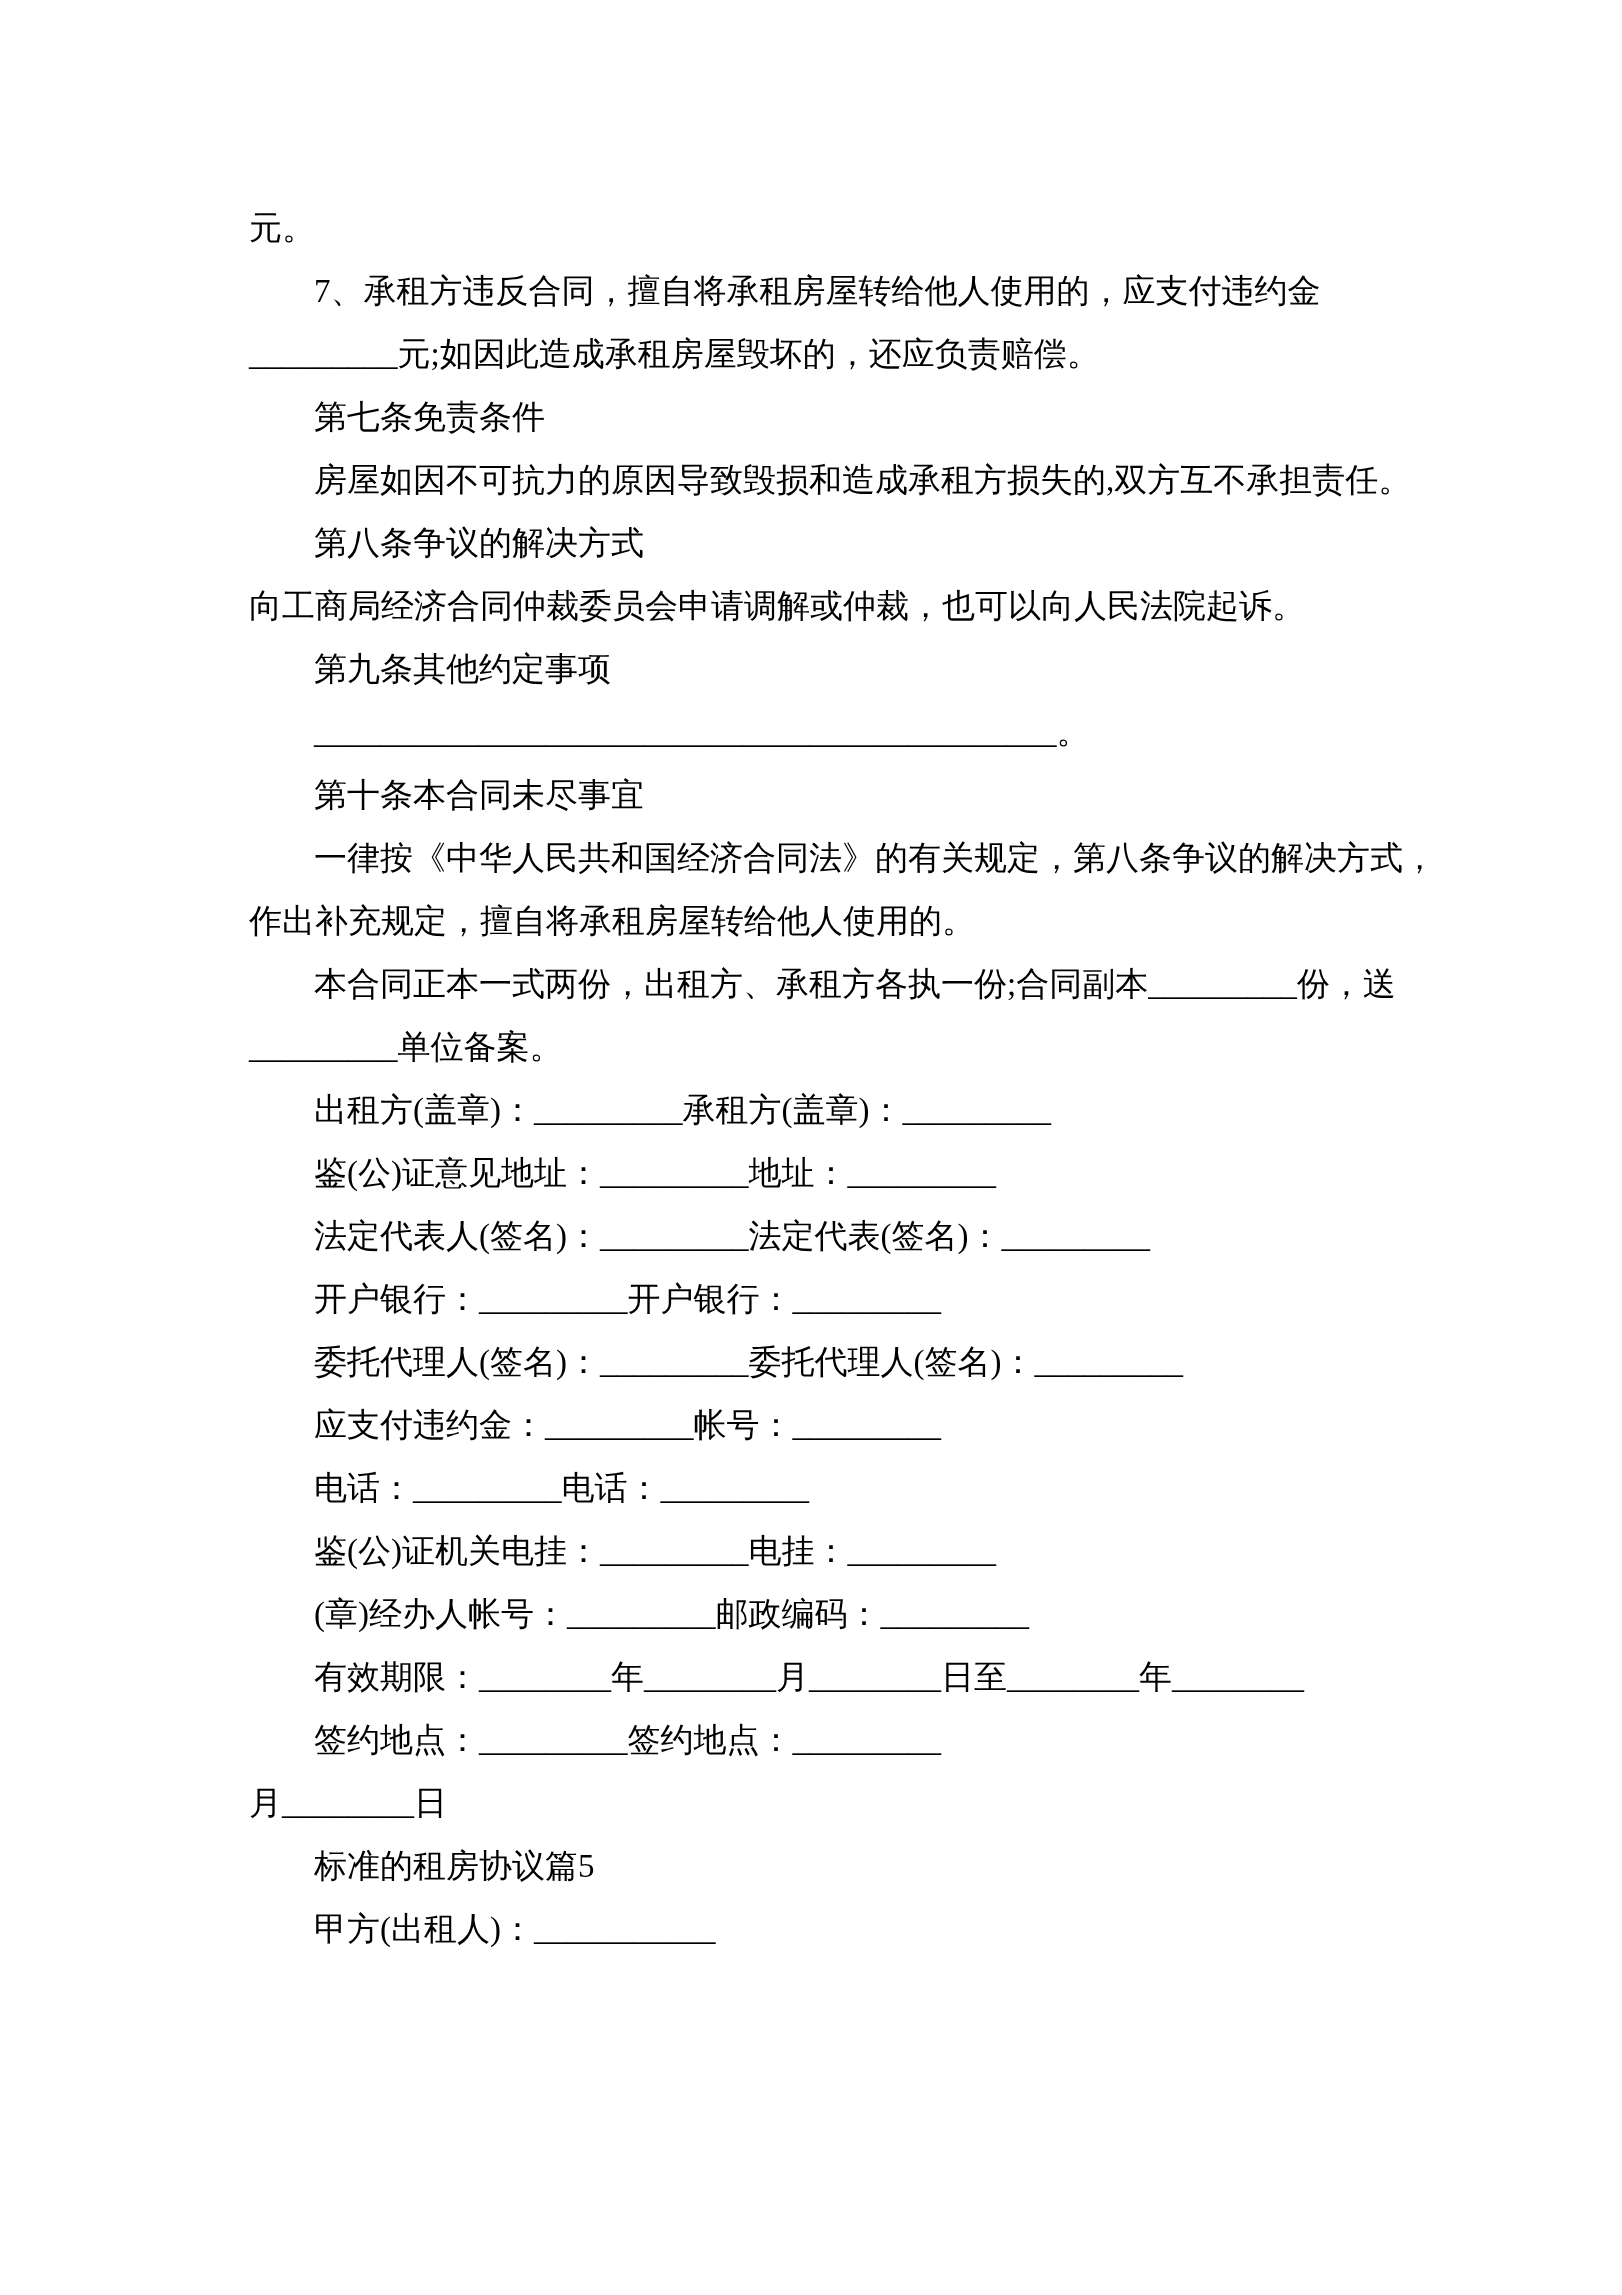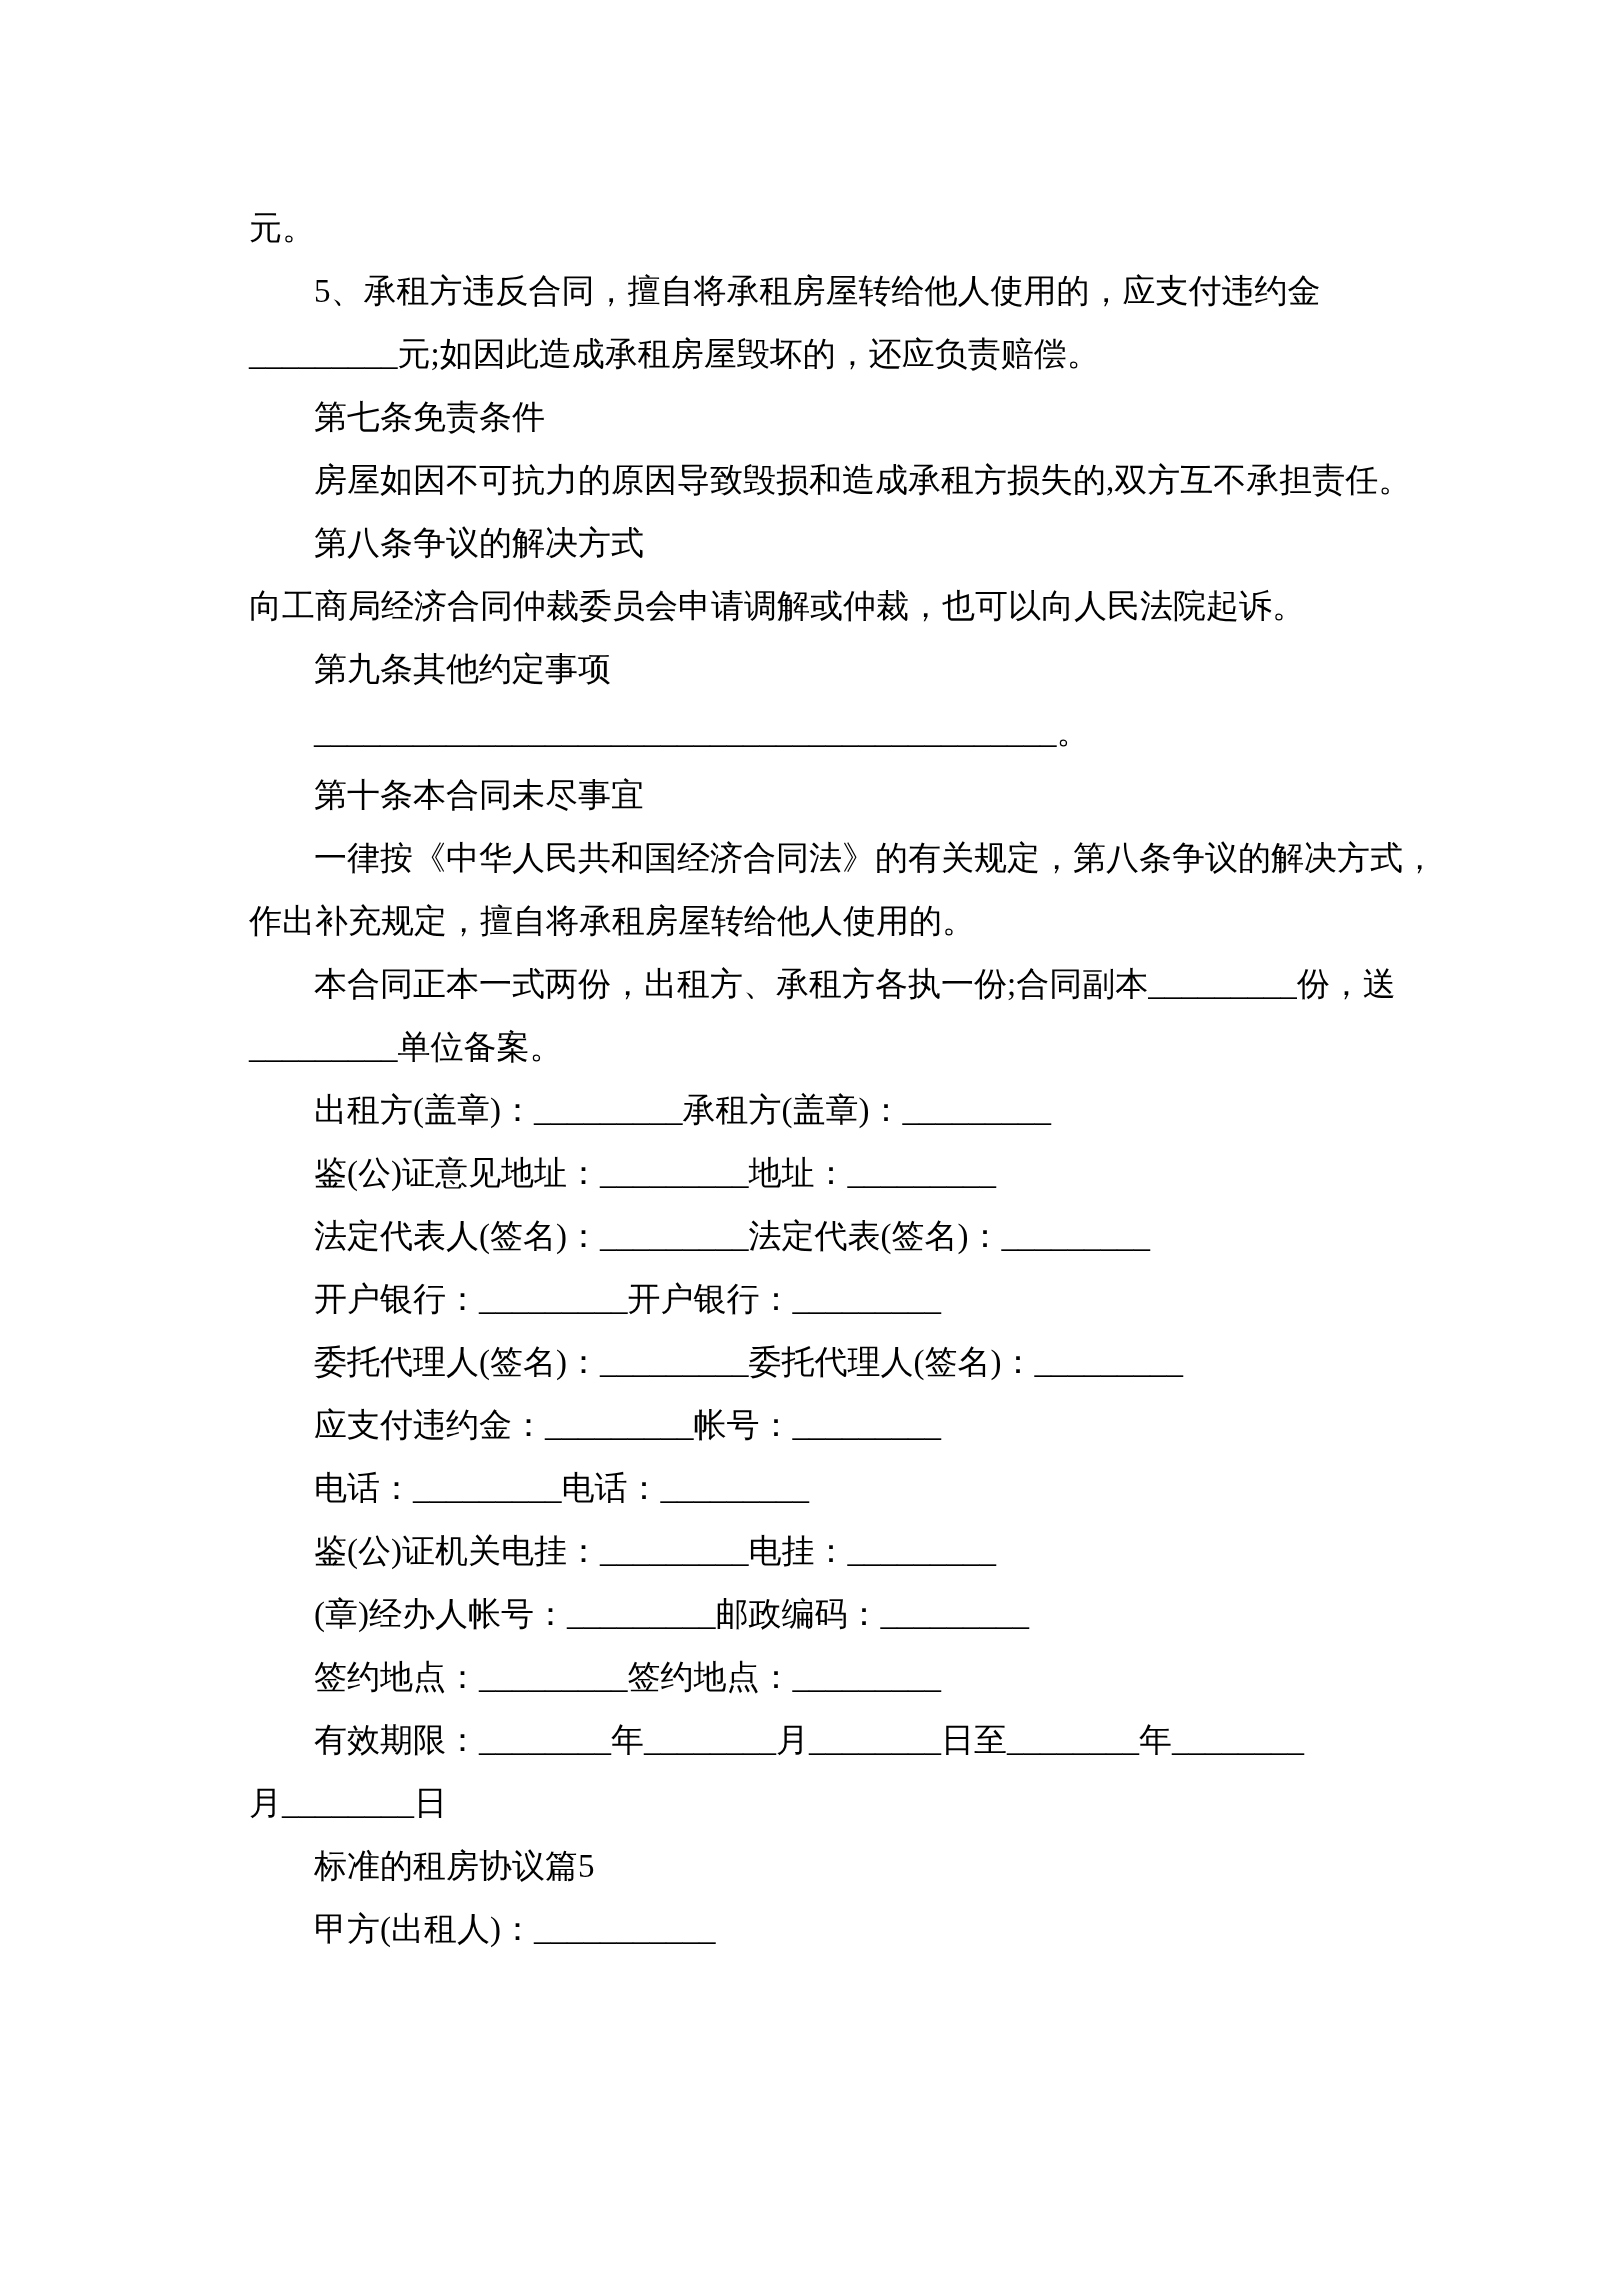--- a/index.html
+++ b/index.html
@@ -32,21 +32,21 @@
   .line.indent {
     text-indent: 65px;
   }
 </style>
 </head>
 <body style="background: rgb(255, 255, 255);">
 
 <div class="page">
   <div class="doc" style="color: rgb(0, 0, 0);">
       <div class="line">元。</div>
-      <div class="line indent">5、承租方违反合同，擅自将承租房屋转给他人使用的，应支付违约金</div>
+      <div class="line indent">7、承租方违反合同，擅自将承租房屋转给他人使用的，应支付违约金</div>
       <div class="line">_________元;如因此造成承租房屋毁坏的，还应负责赔偿。</div>
       <div class="line indent">第七条免责条件</div>
       <div class="line indent">房屋如因不可抗力的原因导致毁损和造成承租方损失的,双方互不承担责任。</div>
       <div class="line indent">第八条争议的解决方式</div>
       <div class="line">向工商局经济合同仲裁委员会申请调解或仲裁，也可以向人民法院起诉。</div>
       <div class="line indent">第九条其他约定事项</div>
       <div class="line indent">_____________________________________________。</div>
       <div class="line indent">第十条本合同未尽事宜</div>
       <div class="line indent">一律按《中华人民共和国经济合同法》的有关规定，第八条争议的解决方式，</div>
       <div class="line">作出补充规定，擅自将承租房屋转给他人使用的。</div>
@@ -54,20 +54,20 @@
       <div class="line">_________单位备案。</div>
       <div class="line indent">出租方(盖章)：_________承租方(盖章)：_________</div>
       <div class="line indent">鉴(公)证意见地址：_________地址：_________</div>
       <div class="line indent">法定代表人(签名)：_________法定代表(签名)：_________</div>
       <div class="line indent">开户银行：_________开户银行：_________</div>
       <div class="line indent">委托代理人(签名)：_________委托代理人(签名)：_________</div>
       <div class="line indent">应支付违约金：_________帐号：_________</div>
       <div class="line indent">电话：_________电话：_________</div>
       <div class="line indent">鉴(公)证机关电挂：_________电挂：_________</div>
       <div class="line indent">(章)经办人帐号：_________邮政编码：_________</div>
+      <div class="line indent">有效期限：________年________月________日至________年________</div>
       <div class="line indent">签约地点：_________签约地点：_________</div>
-      <div class="line indent">有效期限：________年________月________日至________年________</div>
       <div class="line">月________日</div>
       <div class="line indent">标准的租房协议篇5</div>
       <div class="line indent">甲方(出租人)：___________</div>
     </div>
 </div>
 
 
 </body></html>

